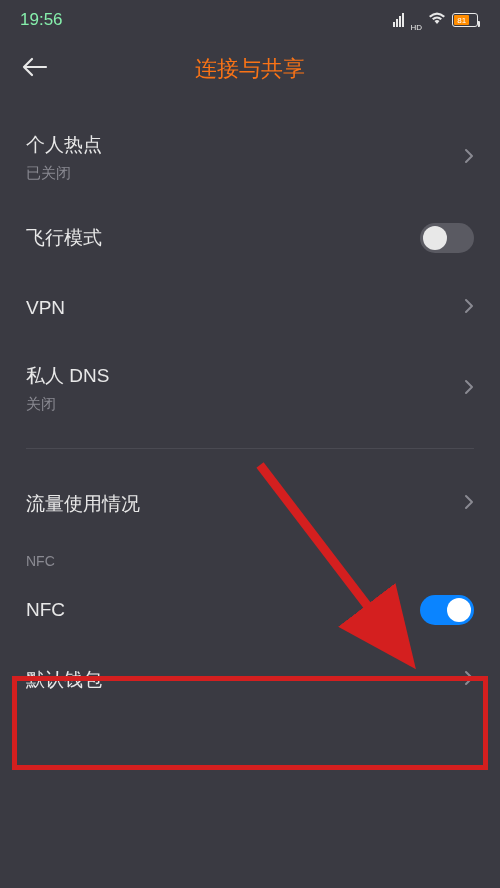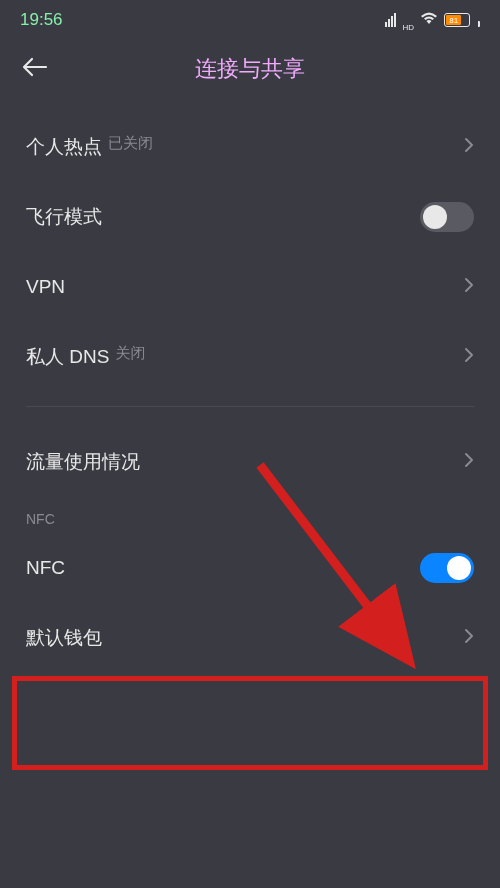--- a/index.html
+++ b/index.html
@@ -39,21 +39,20 @@
       gap: 1px;
     }
     .signal-bar {
       width: 2px;
       background: #e8e8e8;
       display: inline-block;
     }
     .battery-icon {
       display: inline-flex;
       align-items: flex-end;
-      gap: 8px;
     }
     .battery-body {
       width: 26px;
       height: 14px;
       border: 1.5px solid #e8e8e8;
       border-radius: 3px;
       position: relative;
       display: flex;
       align-items: center;
       padding: 1px;
@@ -83,35 +82,35 @@
     }
     .back-btn {
       position: absolute;
       left: 20px;
     }
     .header-title {
       flex: 1;
       text-align: center;
       font-size: 22px;
       font-weight: 400;
-      color: #f0abfc;
+      color: #f97316;
     }
     .list {
       padding: 0 0;
     }
     .list-item {
       display: flex;
       justify-content: space-between;
       align-items: center;
       padding: 20px 26px 20px 26px;
       min-height: 70px;
     }
     .item-texts {
       display: flex;
-      flex-direction: row;
+      flex-direction: column;
       gap: 6px;
     }
     .item-title {
       font-size: 19px;
       color: #e8e8e8;
       font-weight: 400;
     }
     .item-sub {
       font-size: 15px;
       color: #8a8a92;

